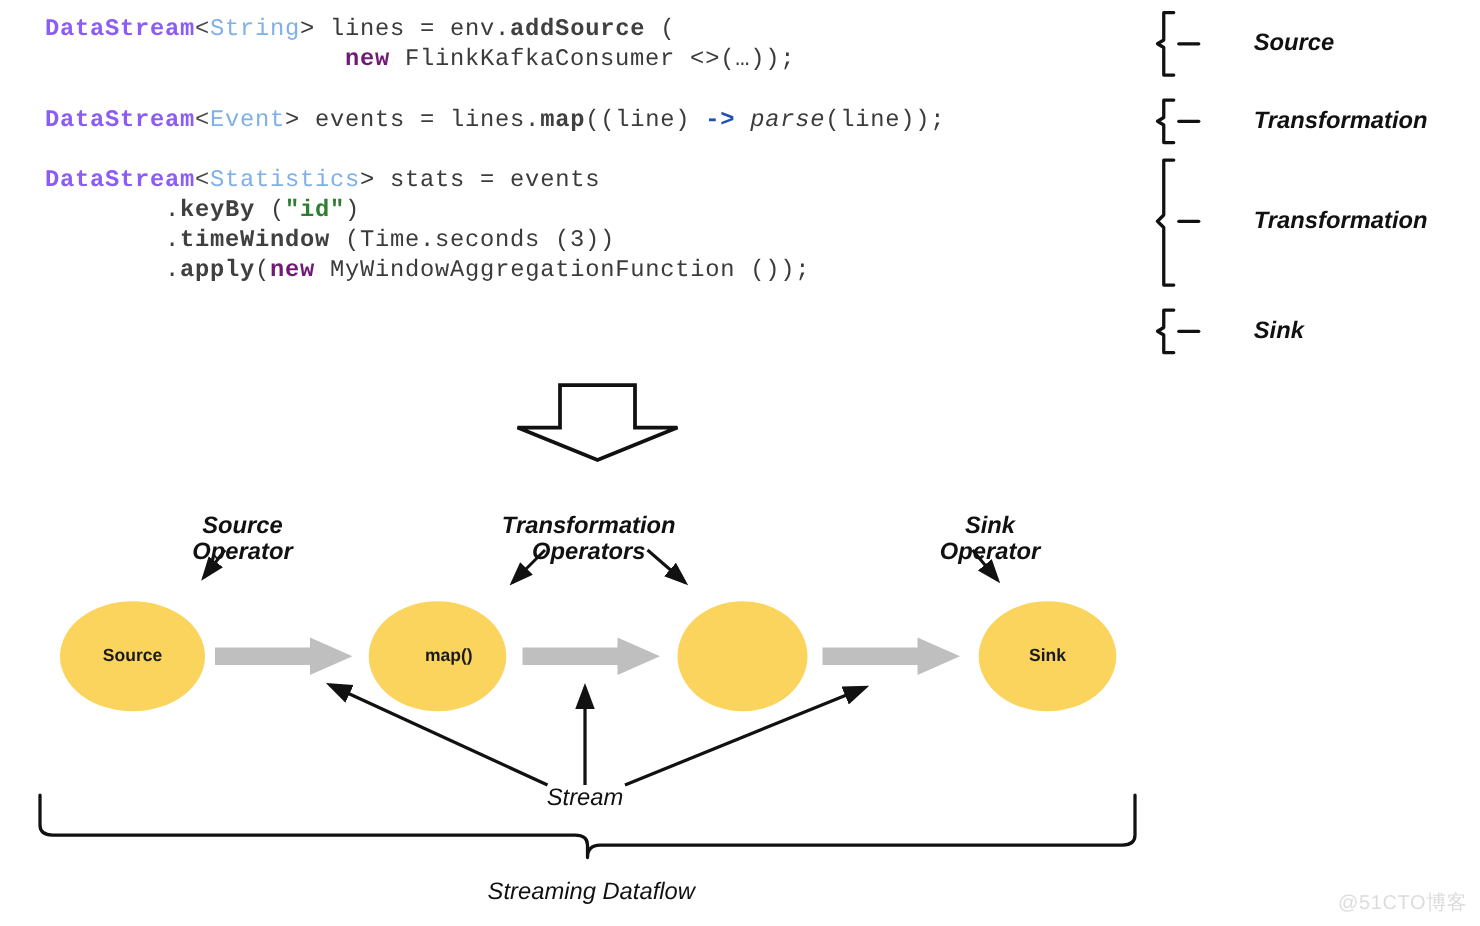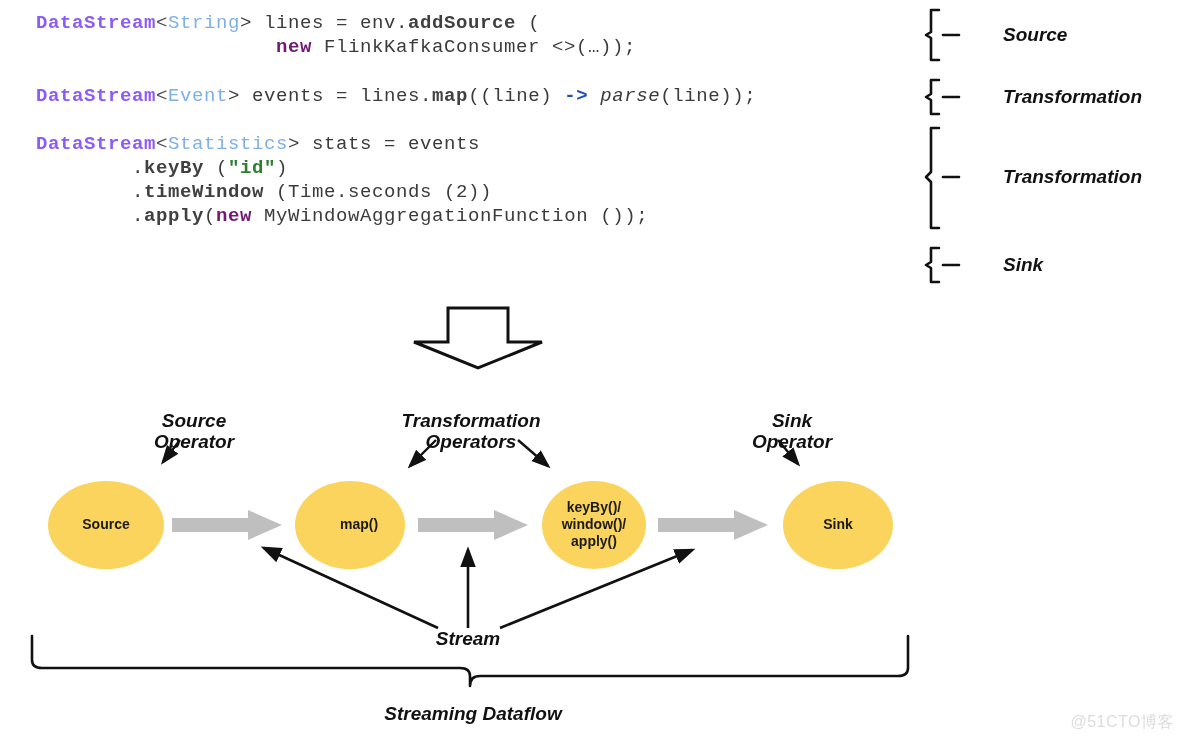--- a/index.html
+++ b/index.html
@@ -76,21 +76,21 @@
     color: #1a1a1a;
     text-align: center;
     line-height: 17px;
     white-space: pre-line;
     pointer-events: none;
   }
   .flow-label {
     position: absolute;
     font-family: "Liberation Sans", sans-serif;
     font-style: italic;
-    font-weight: bold;
+    font-weight: normal;
     font-size: 19px;
     color: #111111;
     text-align: center;
     white-space: nowrap;
   }
 
   
   .watermark {
     position: absolute;
     right: 10px;
@@ -108,21 +108,21 @@
 <body>
 
 <div id="root">
 
   <div class="code-area">
     <div class="code-line" style="left:36px; top:12px;"><span class="tok-type">DataStream</span><span class="tok-angle">&lt;</span><span class="tok-generic">String</span><span class="tok-plain">&gt; lines = env.</span><span class="tok-method">addSource</span><span class="tok-plain"> (</span></div>
     <div class="code-line" style="left:36px; top:36px;"><span class="tok-plain">                    </span><span class="tok-keyword">new</span><span class="tok-plain"> FlinkKafkaConsumer &lt;&gt;(…));</span></div>
     <div class="code-line" style="left:36px; top:85px;"><span class="tok-type">DataStream</span><span class="tok-angle">&lt;</span><span class="tok-generic">Event</span><span class="tok-plain">&gt; events = lines.</span><span class="tok-method">map</span><span class="tok-plain">((line) </span><span class="tok-arrow">-&gt;</span><span class="tok-plain"> </span><span class="tok-italic">parse</span><span class="tok-plain">(line));</span></div>
     <div class="code-line" style="left:36px; top:133px;"><span class="tok-type">DataStream</span><span class="tok-angle">&lt;</span><span class="tok-generic">Statistics</span><span class="tok-plain">&gt; stats = events</span></div>
     <div class="code-line" style="left:36px; top:157px;"><span class="tok-plain">        .</span><span class="tok-method">keyBy</span><span class="tok-plain"> (</span><span class="tok-string">"id"</span><span class="tok-plain">)</span></div>
-    <div class="code-line" style="left:36px; top:181px;"><span class="tok-plain">        .</span><span class="tok-method">timeWindow</span><span class="tok-plain"> (Time.seconds (2))</span></div>
+    <div class="code-line" style="left:36px; top:181px;"><span class="tok-plain">        .</span><span class="tok-method">timeWindow</span><span class="tok-plain"> (Time.seconds (3))</span></div>
     <div class="code-line" style="left:36px; top:205px;"><span class="tok-plain">        .</span><span class="tok-method">apply</span><span class="tok-plain">(</span><span class="tok-keyword">new</span><span class="tok-plain"> MyWindowAggregationFunction ());</span></div>
   </div>
 
   <svg style="position:absolute; left:925px; top:0px;" width="90" height="300">
 
     <g stroke="#111111" stroke-width="2.6" fill="none" stroke-linecap="round" stroke-linejoin="round">
       <path d="M 14 10 L 6 10 L 6 32 L 1 35 L 6 38 L 6 60 L 14 60"></path>
       <path d="M 18 35 L 34 35"></path>
     </g>
 
@@ -185,23 +185,20 @@
     </g>
 
     <g stroke="#111111" stroke-width="2.6" fill="none" stroke-linecap="round" stroke-linejoin="round">
       <path d="M 32 272 L 32 296 Q 32 304 42 304 L 460 304 Q 470 304 470 312 L 470 322
                Q 470 312 480 312 L 898 312 Q 908 312 908 304 L 908 272" transform="translate(0,-16)"></path>
     </g>
   </svg>
 
   <div class="node-label" style="left:46px;  top:516px; width:120px;">Source</div>
   <div class="node-label" style="left:295px; top:516px; width:128px;">map()</div>
-  <div class="node-label" style="left:542px; top:499px; width:104px;">keyBy()/
-window()/
-apply()</div>
   <div class="node-label" style="left:783px; top:516px; width:110px;">Sink</div>
 
   <div class="op-label" style="left:124px; top:410px; width:140px;">Source
 Operator</div>
   <div class="op-label" style="left:380px; top:410px; width:182px;">Transformation
 Operators</div>
   <div class="op-label" style="left:722px; top:410px; width:140px;">Sink
 Operator</div>
 
   <div class="flow-label" style="left:398px; top:628px; width:140px;">Stream</div>

